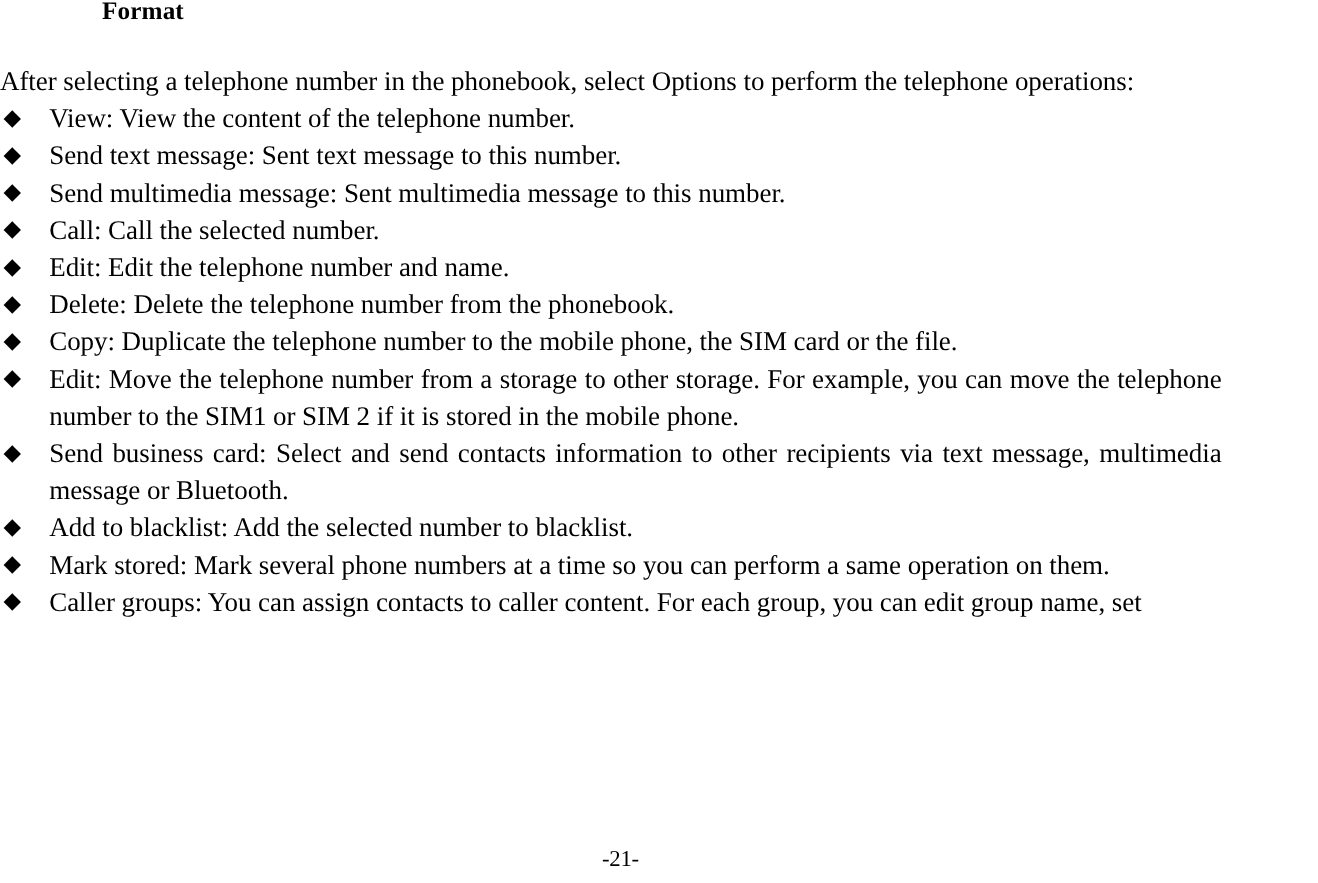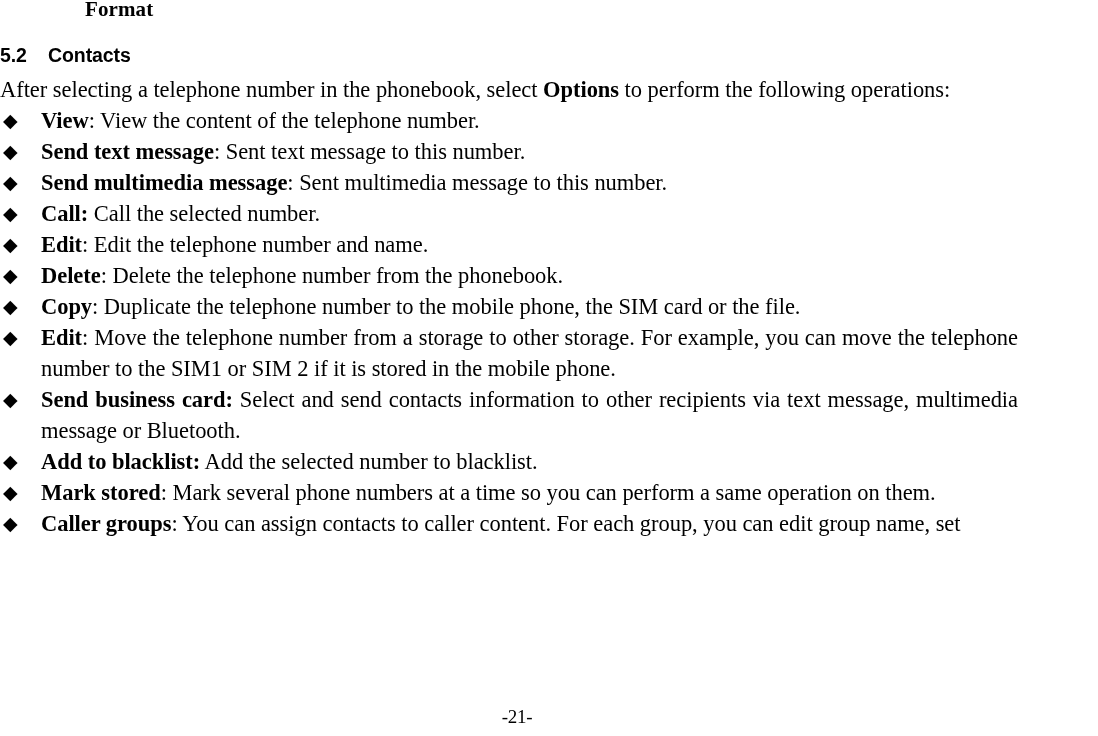--- a/index.html
+++ b/index.html
@@ -74,21 +74,21 @@
   }
   .bullet-item.nojust { text-align: left; }
   .bullet-mark {
     position: absolute;
     left: 3px;
     top: 0;
     font-size: 19px;
     line-height: 31px;
   }
   .bullet-term {
-    font-weight: bold;
+    font-weight: normal;
   }
 
   
   .gap-a { height: 11px; }
   .gap-b { height: 9px; }
   .gap-c { height: 8px; }
 
   
   .page-footer {
     position: absolute;
@@ -106,26 +106,25 @@
 
 <div class="page">
 
   <h2 class="subheading">Format</h2>
 
   <div class="gap-a"></div>
 
 
   <div class="gap-b"></div>
 
-  <h3 class="section-heading">5.2    Contacts</h3>
 
   <div class="gap-c"></div>
 
 
-  <p class="para nojust"><span>After selecting a telephone number in the phonebook, select </span><span class="bullet-term">Options</span><span> to perform the following operations:</span></p>
+  <p class="para nojust"><span>After selecting a telephone number in the phonebook, select </span><span class="bullet-term">Options</span><span> to perform the telephone operations:</span></p>
 
   <ul class="bullet-list" id="bullet-list">
       <li class="bullet-item nojust"><span class="bullet-mark">◆</span><span class="bullet-term">View</span><span>: </span><span>View the content of the telephone number.</span></li>
       <li class="bullet-item nojust"><span class="bullet-mark">◆</span><span class="bullet-term">Send text message</span><span>: </span><span>Sent text message to this number.</span></li>
       <li class="bullet-item nojust"><span class="bullet-mark">◆</span><span class="bullet-term">Send multimedia message</span><span>: </span><span>Sent multimedia message to this number.</span></li>
       <li class="bullet-item nojust"><span class="bullet-mark">◆</span><span class="bullet-term">Call:</span><span> </span><span>Call the selected number.</span></li>
       <li class="bullet-item nojust"><span class="bullet-mark">◆</span><span class="bullet-term">Edit</span><span>: </span><span>Edit the telephone number and name.</span></li>
       <li class="bullet-item nojust"><span class="bullet-mark">◆</span><span class="bullet-term">Delete</span><span>: </span><span>Delete the telephone number from the phonebook.</span></li>
       <li class="bullet-item"><span class="bullet-mark">◆</span><span class="bullet-term">Copy</span><span>: </span><span>Duplicate the telephone number to the mobile phone, the SIM card or the file.</span></li>
       <li class="bullet-item"><span class="bullet-mark">◆</span><span class="bullet-term">Edit</span><span>: </span><span>Move the telephone number from a storage to other storage. For example, you can move the telephone number to the SIM1 or SIM 2 if it is stored in the mobile phone.</span></li>

